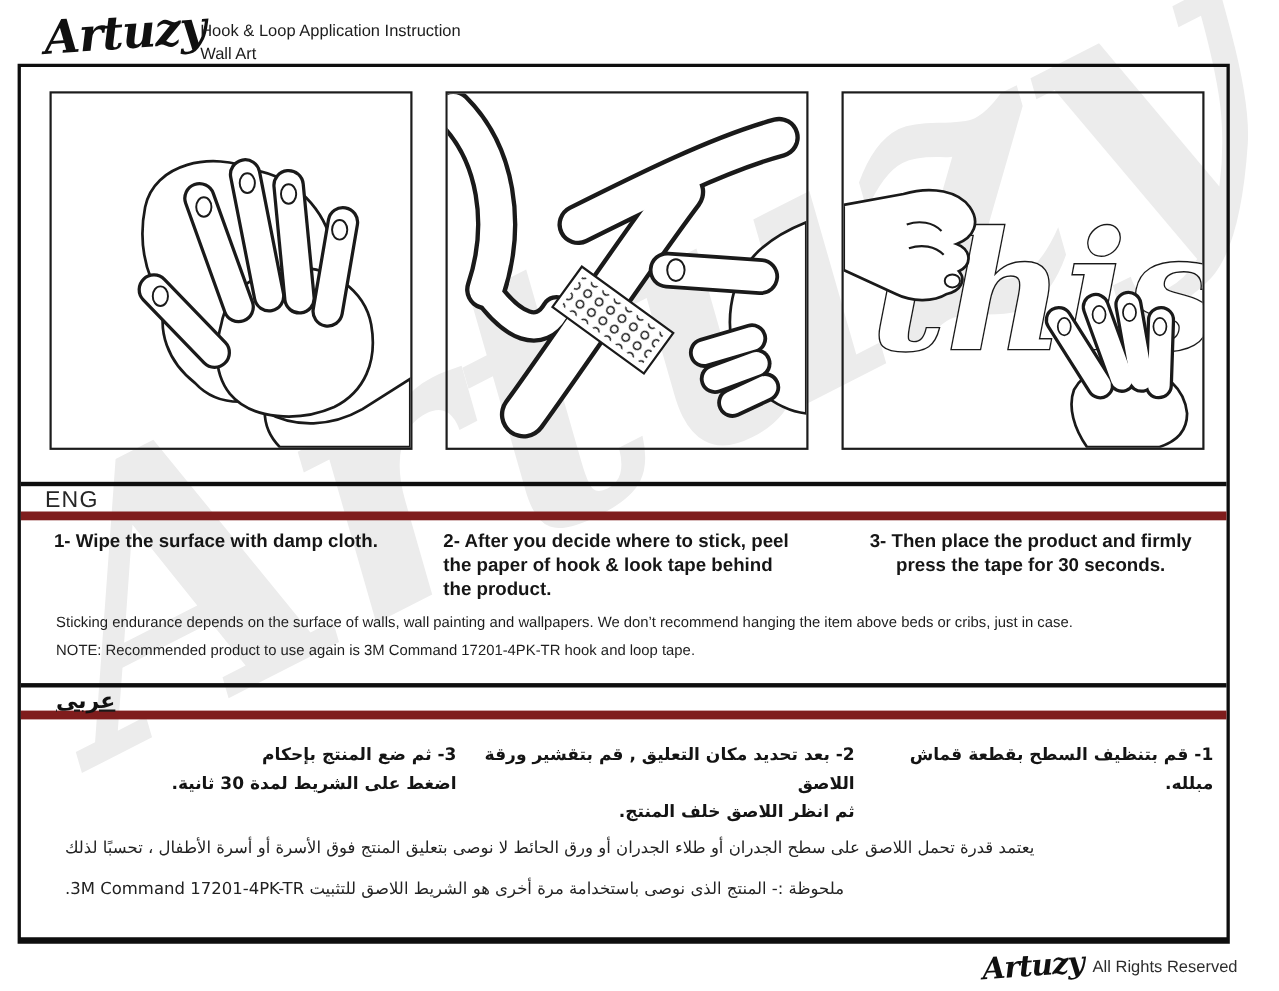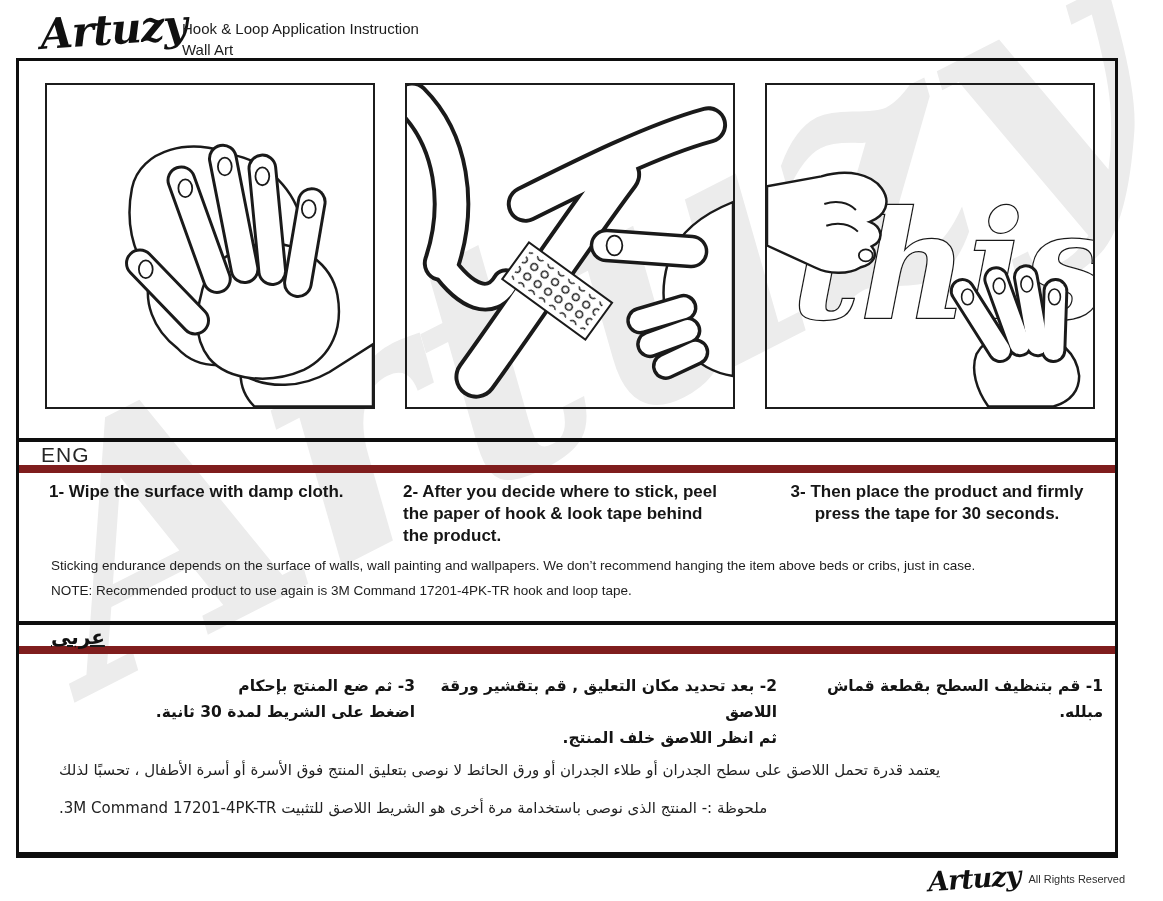--- a/index.html
+++ b/index.html
@@ -65,21 +65,21 @@
   #ar-step-3{right:700px;width:292px;}
 
   #ar-notes{
     position:absolute;right:14px;left:40px;top:690px;direction:rtl;text-align:left;
     font-size:15px;line-height:38px;color:#222;font-family:"DejaVu Sans", sans-serif;
   }
 
   
   #footer{position:absolute;right:38px;top:862px;white-space:nowrap;}
   #footer .brand-script{font-size:27px;line-height:34px;vertical-align:middle;}
-  #footer-text{font-size:11px;color:#2d2d2d;margin-left:8px;vertical-align:middle;margin-top:36px;}
+  #footer-text{font-size:15px;color:#2d2d2d;margin-left:8px;vertical-align:middle;margin-top:36px;}
 </style>
 </head>
 <body>
 
 <div id="page">
 
   <div id="watermark">Artuzy</div>
 
   <div class="layer">
 

